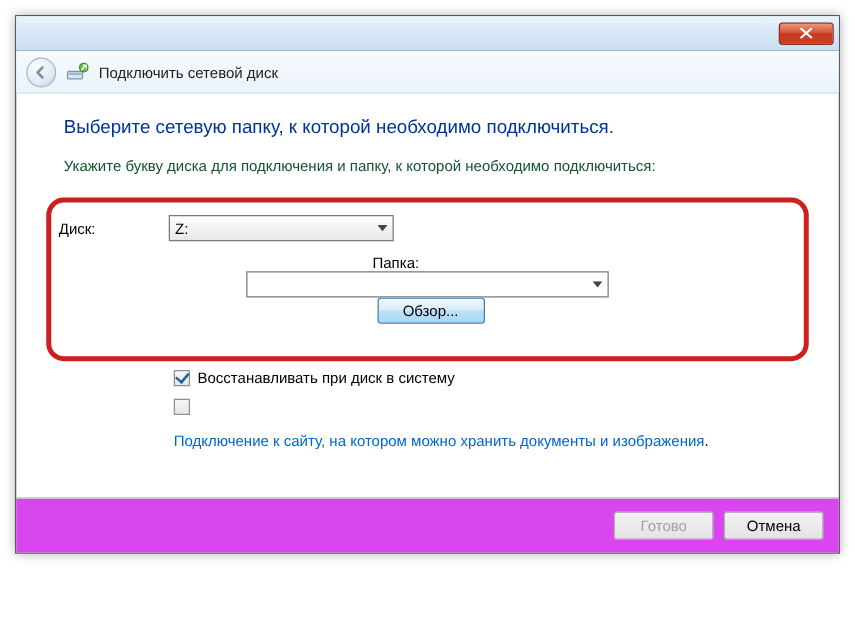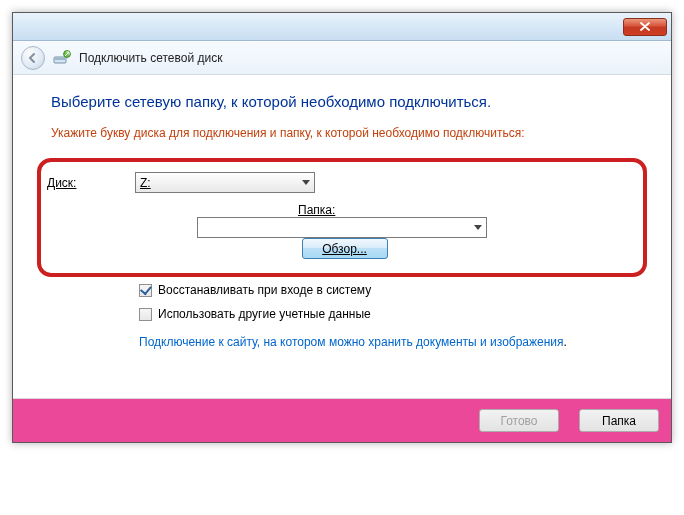--- a/index.html
+++ b/index.html
@@ -77,29 +77,28 @@
     padding: 18px 38px 10px 38px;
     position: relative;
   }
   .heading {
     font-size: 15px;
     color: #003399;
     margin-bottom: 16px;
   }
   .instruction {
     font-size: 12px;
-    color: #c2410c;
+    color: #14532d;
     margin-bottom: 18px;
   }
   .highlight-box {
     border: 4px solid #cc1f1f;
     border-radius: 14px;
-    padding: 10px 6px 14px 6px;
+    padding: 10px 6px 26px 6px;
     margin: 0 -14px 4px -14px;
-    text-decoration: underline;
   }
   .form-row {
     display: flex;
     align-items: center;
     margin-bottom: 10px;
   }
   .form-row:last-child { margin-bottom: 0; flex-direction: column; }
   .label {
     width: 88px;
     font-size: 12px;
@@ -187,27 +186,27 @@
     transform: rotate(-50deg) translate(1px,-1px);
   }
   .link {
     color: #0066cc;
     cursor: pointer;
     margin-top: 4px;
     display: inline-block;
   }
   .footer {
     height: 44px;
-    background: #ec4899;
+    background: #d946ef;
     border-top: 1px solid #d8d8d8;
     display: flex;
     align-items: center;
     justify-content: flex-end;
     padding: 0 12px;
-    gap: 20px;
+    gap: 8px;
   }
   .footer-btn {
     min-width: 80px;
     height: 23px;
     border: 1px solid #acacac;
     background: linear-gradient(to bottom, #f2f2f2 0%, #e3e3e3 100%);
     border-radius: 3px;
     font-size: 12px;
     display: flex;
     align-items: center;
@@ -277,31 +276,30 @@
               </svg>
           </span>
         </div>
         <div class="browse-btn">Обзор...</div>
       </div>
     </div>
 
 
     <div class="indent check-row">
       <div class="checkbox checked"></div>
-      <span>Восстанавливать при входе в систему</span>
+      <span>Восстанавливать при диск в систему</span>
     </div>
 
     <div class="indent check-row">
       <div class="checkbox"></div>
-      <span>Использовать другие учетные данные</span>
     </div>
 
     <div class="indent">
       <span class="link">Подключение к сайту, на котором можно хранить документы и изображения</span><span>.</span>
     </div>
   </div>
 
   <div class="footer">
     <div class="footer-btn disabled">Готово</div>
-    <div class="footer-btn">Папка</div>
+    <div class="footer-btn">Отмена</div>
   </div>
 
 </div>
 
 </body></html>

